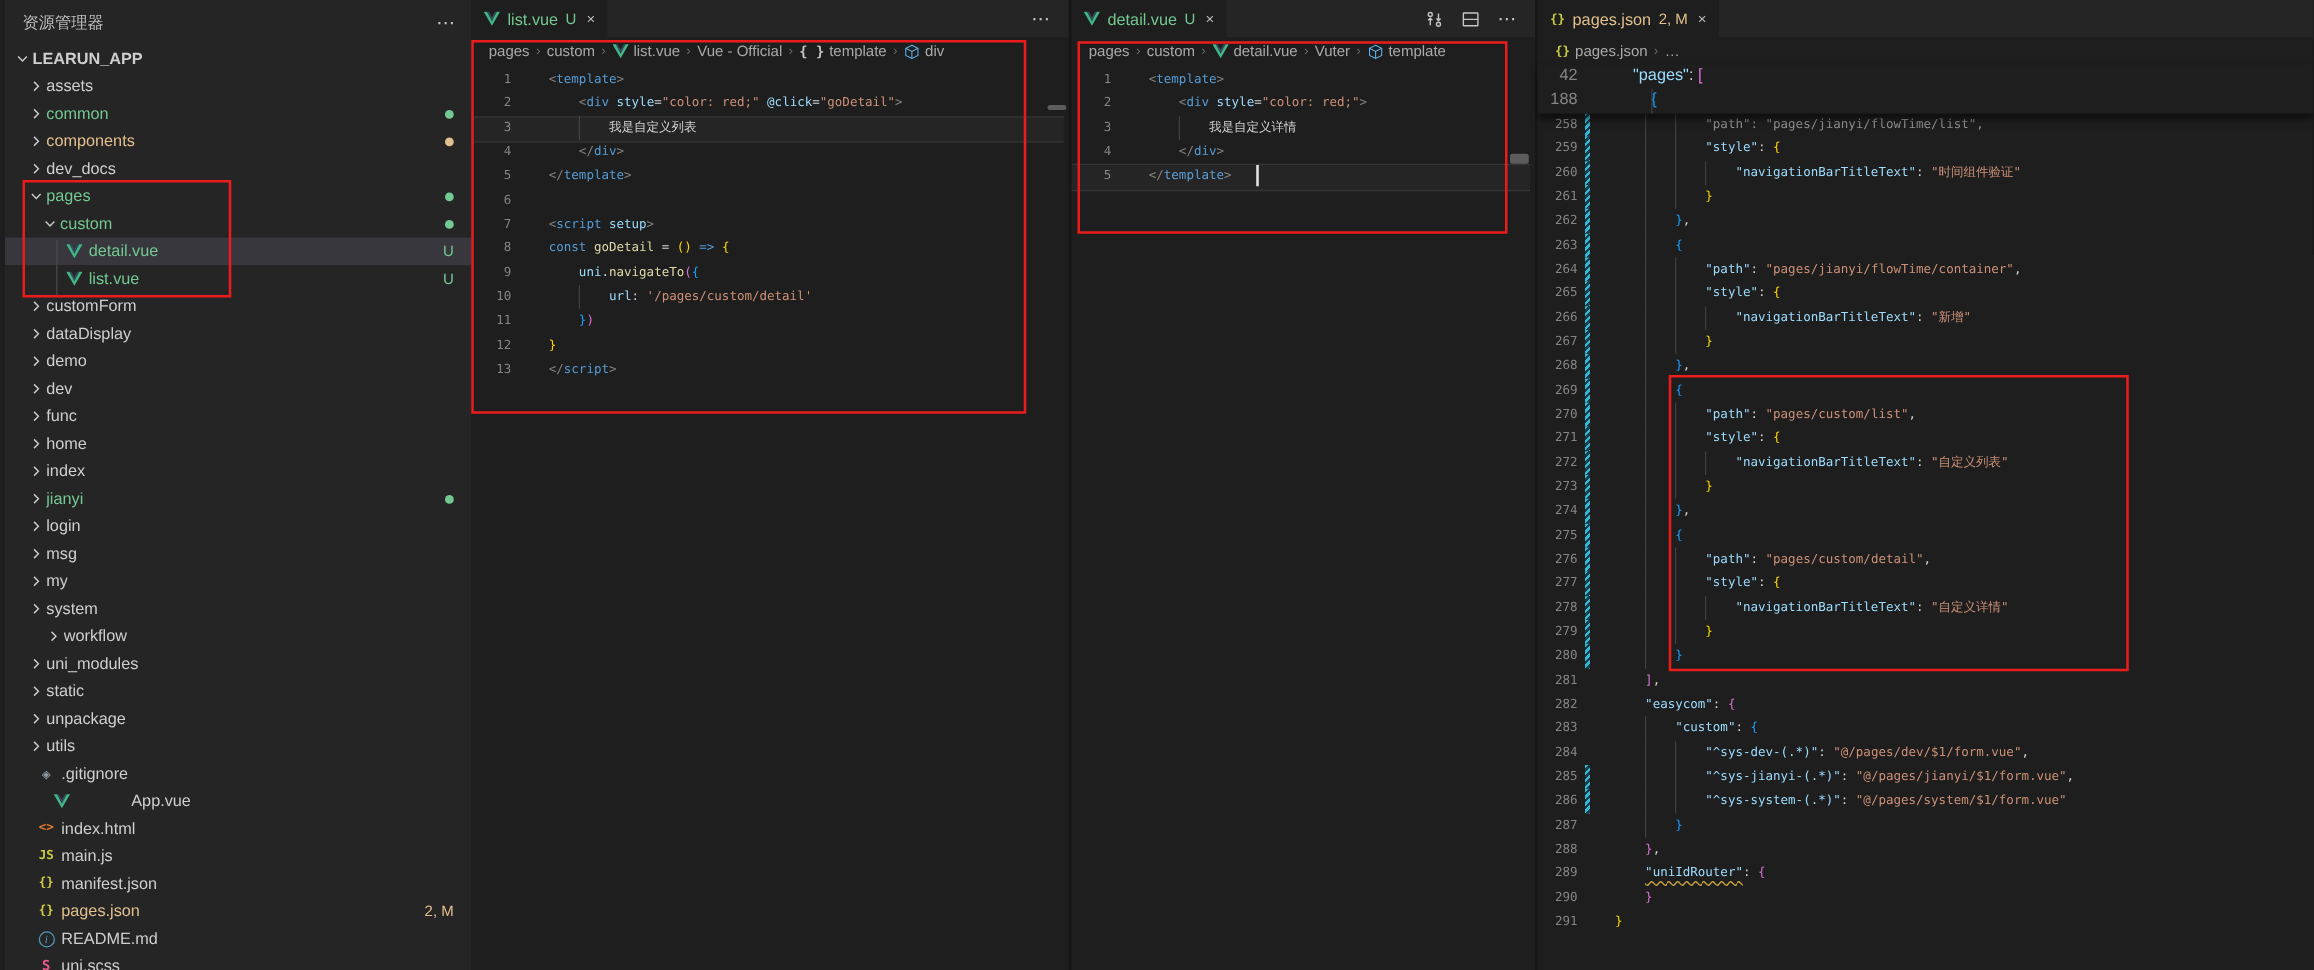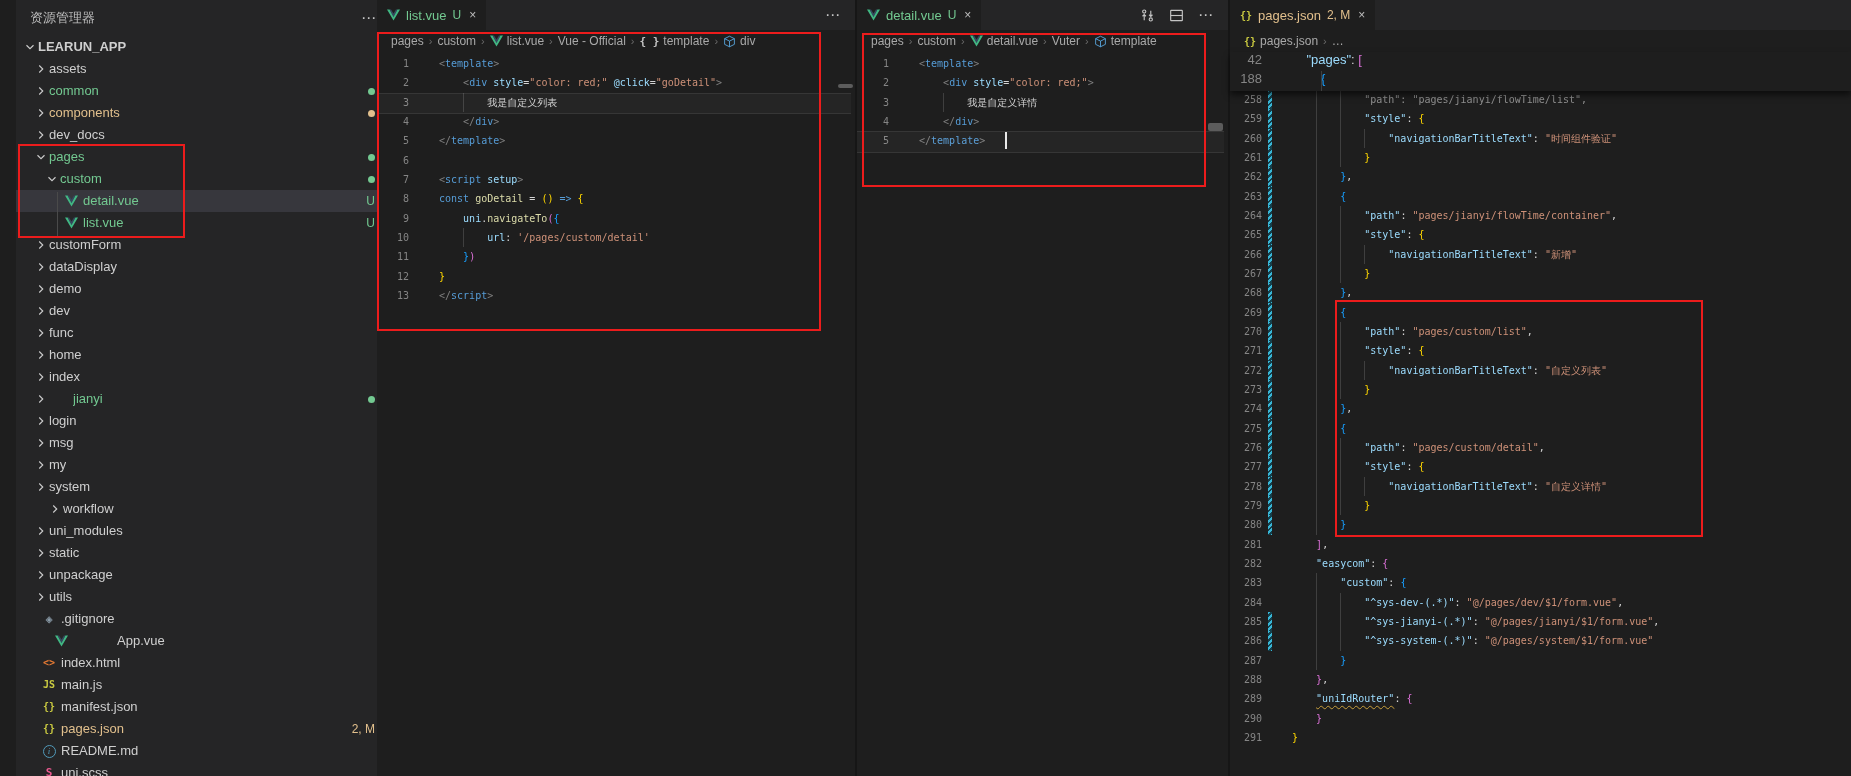--- a/index.html
+++ b/index.html
@@ -1,20 +1,20 @@
 <!DOCTYPE html>
 <html><head>
 <meta charset="utf-8">
 <style>
   html,body{margin:0;padding:0;background:#111;}
   .app{position:relative;width:1851px;height:776px;background:#1e1e1e;overflow:hidden;
        font-family:"Liberation Sans","DejaVu Sans",sans-serif;color:#cccccc;font-size:13px;
        -webkit-font-smoothing:antialiased;}
   
-  .sidebar{position:absolute;left:16px;top:0;width:375px;height:776px;background:#252526;border-right:1px solid #171717;}
+  .sidebar{position:absolute;left:4px;top:0;width:375px;height:776px;background:#252526;border-right:1px solid #171717;}
   .sb-header{height:36px;display:flex;align-items:center;justify-content:space-between;padding:0 14px;color:#bdbdbd;}
   .sb-more{color:#c5c5c5;font-size:15px;letter-spacing:1px;cursor:pointer;}
   .tree{position:absolute;top:36px;left:0;right:0;bottom:0;overflow:hidden;}
   .trow{position:relative;height:22px;line-height:22px;display:flex;align-items:center;white-space:nowrap;cursor:pointer;}
   .trow.sel{background:#37373d;}
   .trow .twist{width:16px;height:16px;display:inline-flex;align-items:center;justify-content:center;flex:none;}
   .trow .ficon{width:16px;height:16px;display:inline-flex;align-items:center;justify-content:center;flex:none;margin-right:4px;}
   .trow .lbl{overflow:hidden;text-overflow:ellipsis;}
   .trow .deco{position:absolute;right:16px;top:0;height:22px;display:flex;align-items:center;font-size:12px;}
   .dot{width:7px;height:7px;border-radius:50%;display:inline-block;}
@@ -211,21 +211,21 @@
           <span class="lbl c-def">home</span>
         </div>
         <div class="trow" style="padding-left: 17px;">
           <span class="twist">
             <svg width="14" height="14" viewBox="0 0 16 16" fill="none" stroke="#cccccc" stroke-width="1.3">
               <path d="M6 4l4 4-4 4"></path>
             </svg>
           </span>
           <span class="lbl c-def">index</span>
         </div>
-        <div class="trow" style="padding-left: 17px; gap: 24px;">
+        <div class="trow" style="padding-left: 17px;">
           <span class="twist">
             <svg width="14" height="14" viewBox="0 0 16 16" fill="none" stroke="#cccccc" stroke-width="1.3">
               <path d="M6 4l4 4-4 4"></path>
             </svg>
           </span>
           <span class="lbl c-green">jianyi</span>
           <span class="deco">
             <span class="dot" style="background:#73c991"></span>
           </span>
         </div>

